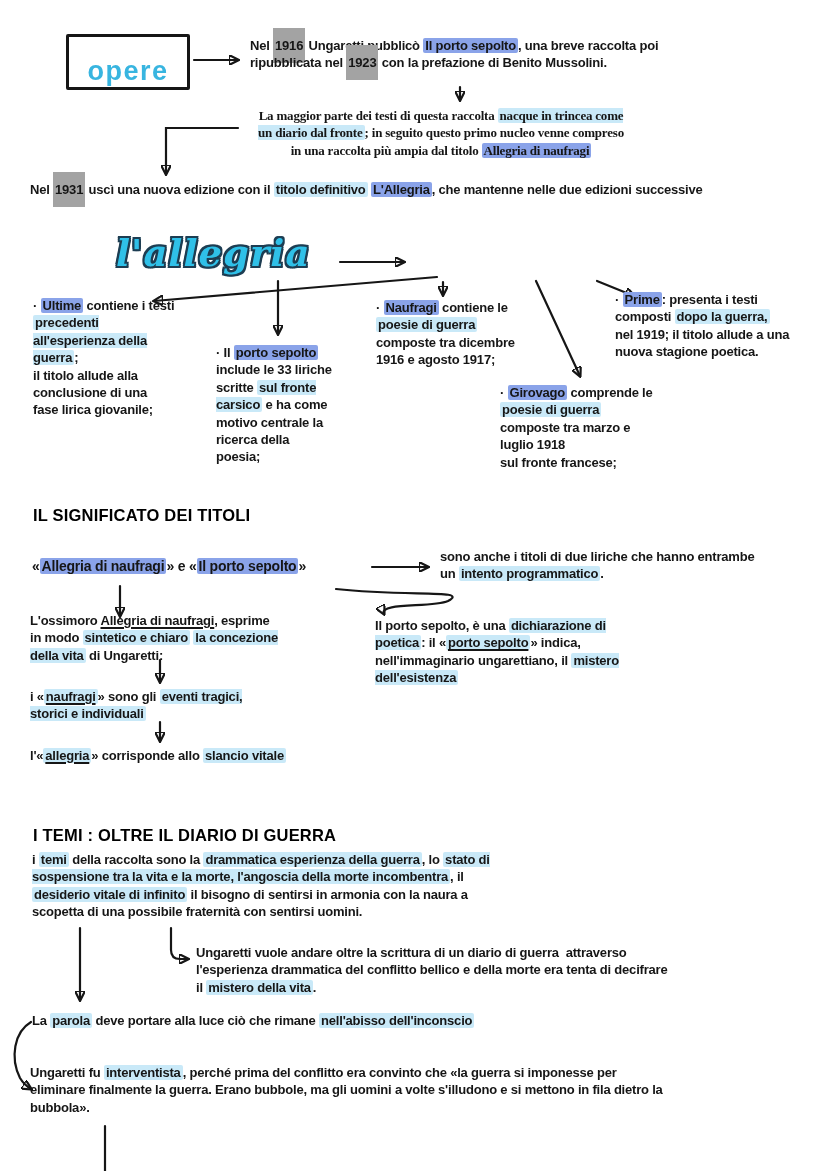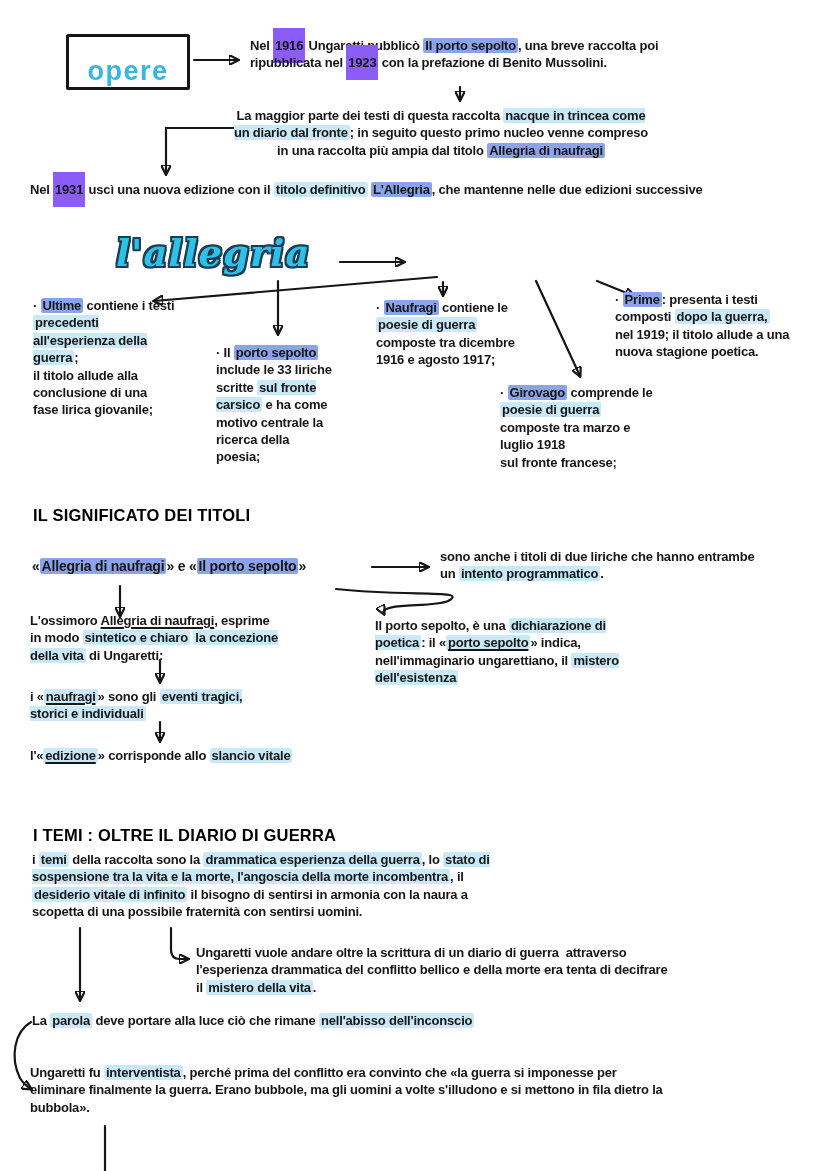--- a/index.html
+++ b/index.html
@@ -1,35 +1,35 @@
 <!DOCTYPE html>
 <html><head>
 <meta charset="utf-8">
 <style>
   html,body{margin:0;padding:0;background:#ffffff;}
   .page{position:relative;width:828px;height:1171px;background:#ffffff;overflow:hidden;
         font-family:"Liberation Sans","DejaVu Sans",sans-serif;font-weight:700;color:#161616;}
   .txt{position:absolute;white-space:pre;font-size:13px;line-height:1.34;letter-spacing:-0.2px;}
-  .hl-y{background:#8b5cf6;padding:10px 2px;border-radius:0;}
+  .hl-y{background:#a3a3a3;padding:10px 2px;border-radius:0;}
   .hl-b{background:#8aa3e9;padding:0 2px;border-radius:2px;}
   .hl-l{background:#c9e9f8;padding:0 2px;border-radius:2px;}
   .ul{text-decoration:underline;text-underline-offset:2px;text-decoration-thickness:1.5px;}
   .heading{position:absolute;color:#000000;font-size:16.5px;letter-spacing:.2px;white-space:pre;}
 
   #opere-box{position:absolute;left:66px;top:34px;width:118px;height:50px;border:3px solid #161616;
              border-radius:2px;display:flex;align-items:flex-end;justify-content:center;background:#fff;}
   #opere-box span{color:#38b5e0;font-size:27px;letter-spacing:1.5px;font-weight:700;}
 
   #allegria-script{position:absolute;left:116px;top:231px;font-family:"DejaVu Serif","Liberation Serif",serif;
     font-style:italic;font-weight:700;font-size:37px;color:#2fc0e8;letter-spacing:1px;
     text-shadow:-2px -2px 0 #1d3d52,2px -2px 0 #1d3d52,-2px 2px 0 #1d3d52,2px 2px 0 #1d3d52,
                 -2px 0 0 #1d3d52,2px 0 0 #1d3d52,0 -2px 0 #1d3d52,0 2px 0 #1d3d52;}
 
   #p1{left:250px;top:37px;}
-  #p2{left:208px;top:107px;width:466px;text-align:center;}
+  #p2{left:208px;top:107px;width:466px;text-align:center;font-family:Liberation Serif, serif;}
   #p3{left:30px;top:181px;}
   #comprende{left:413px;top:249px;}
   #sec-ultime{left:33px;top:297px;}
   #sec-porto{left:216px;top:344px;}
   #sec-naufragi{left:376px;top:299px;}
   #sec-girovago{left:500px;top:384px;}
   #sec-prime{left:615px;top:291px;}
   #h-significato{left:33px;top:506px;}
   #titles{left:32px;top:557px;font-size:14px;}
   #sono-anche{left:440px;top:548px;}
@@ -120,21 +120,21 @@
 
   <div class="heading" id="h-significato">IL SIGNIFICATO DEI TITOLI</div>
   <div class="txt" id="sono-anche"><span>sono anche i titoli di due liriche che hanno entrambe
 un </span><span class="hl-l">intento programmatico</span><span>.</span></div>
   <div class="txt" id="titles"><span>«</span><span class="hl-b">Allegria di naufragi</span><span>» e «</span><span class="hl-b">Il porto sepolto</span><span>»</span></div>
   <div class="txt" id="ossimoro"><span>L'ossimoro </span><span class="ul">Allegria di naufragi</span><span>, esprime
 in modo </span><span class="hl-l">sintetico e chiaro</span><span> </span><span class="hl-l">la concezione
 della vita</span><span> di Ungaretti:</span></div>
   <div class="txt" id="naufragi-def"><span>i «</span><span class="hl-l ul">naufragi</span><span>» sono gli </span><span class="hl-l">eventi tragici,
 storici e individuali</span></div>
-  <div class="txt" id="allegria-def"><span>l'«</span><span class="hl-l ul">edizione</span><span>» corrisponde allo </span><span class="hl-l">slancio vitale</span></div>
+  <div class="txt" id="allegria-def"><span>l'«</span><span class="hl-l ul">allegria</span><span>» corrisponde allo </span><span class="hl-l">slancio vitale</span></div>
   <div class="txt" id="porto-def"><span>Il porto sepolto, è una </span><span class="hl-l">dichiarazione di
 poetica</span><span>: il «</span><span class="hl-l ul">porto sepolto</span><span>» indica,
 nell'immaginario ungarettiano, il </span><span class="hl-l">mistero
 dell'esistenza</span></div>
 
   <div class="heading" id="h-temi">I TEMI : OLTRE IL DIARIO DI GUERRA</div>
   <div class="txt" id="temi-intro"><span>i </span><span class="hl-l">temi</span><span> della raccolta sono la </span><span class="hl-l">drammatica esperienza della guerra</span><span>, lo </span><span class="hl-l">stato di
 sospensione tra la vita e la morte, l'angoscia della morte incombentra</span><span>, il
 </span><span class="hl-l">desiderio vitale di infinito</span><span> il bisogno di sentirsi in armonia con la naura a
 scopetta di una possibile fraternità con sentirsi uomini.</span></div>

